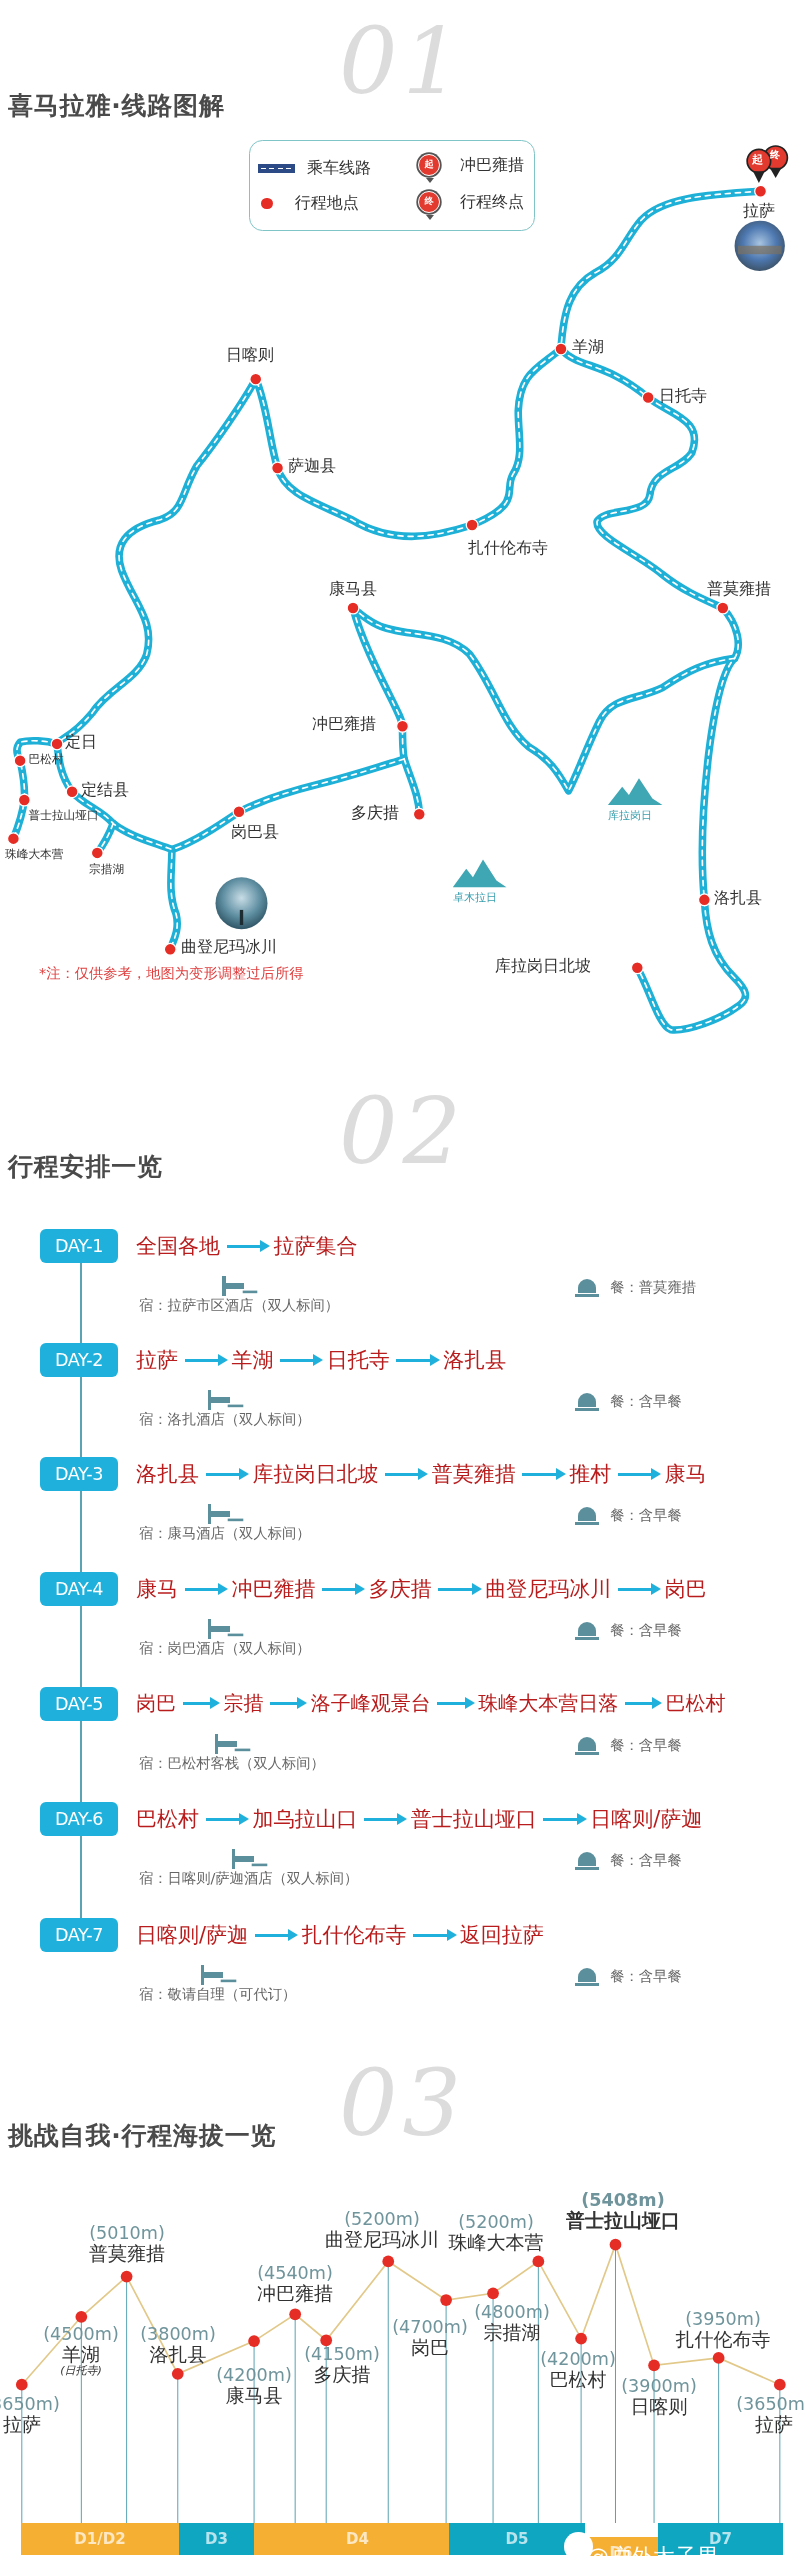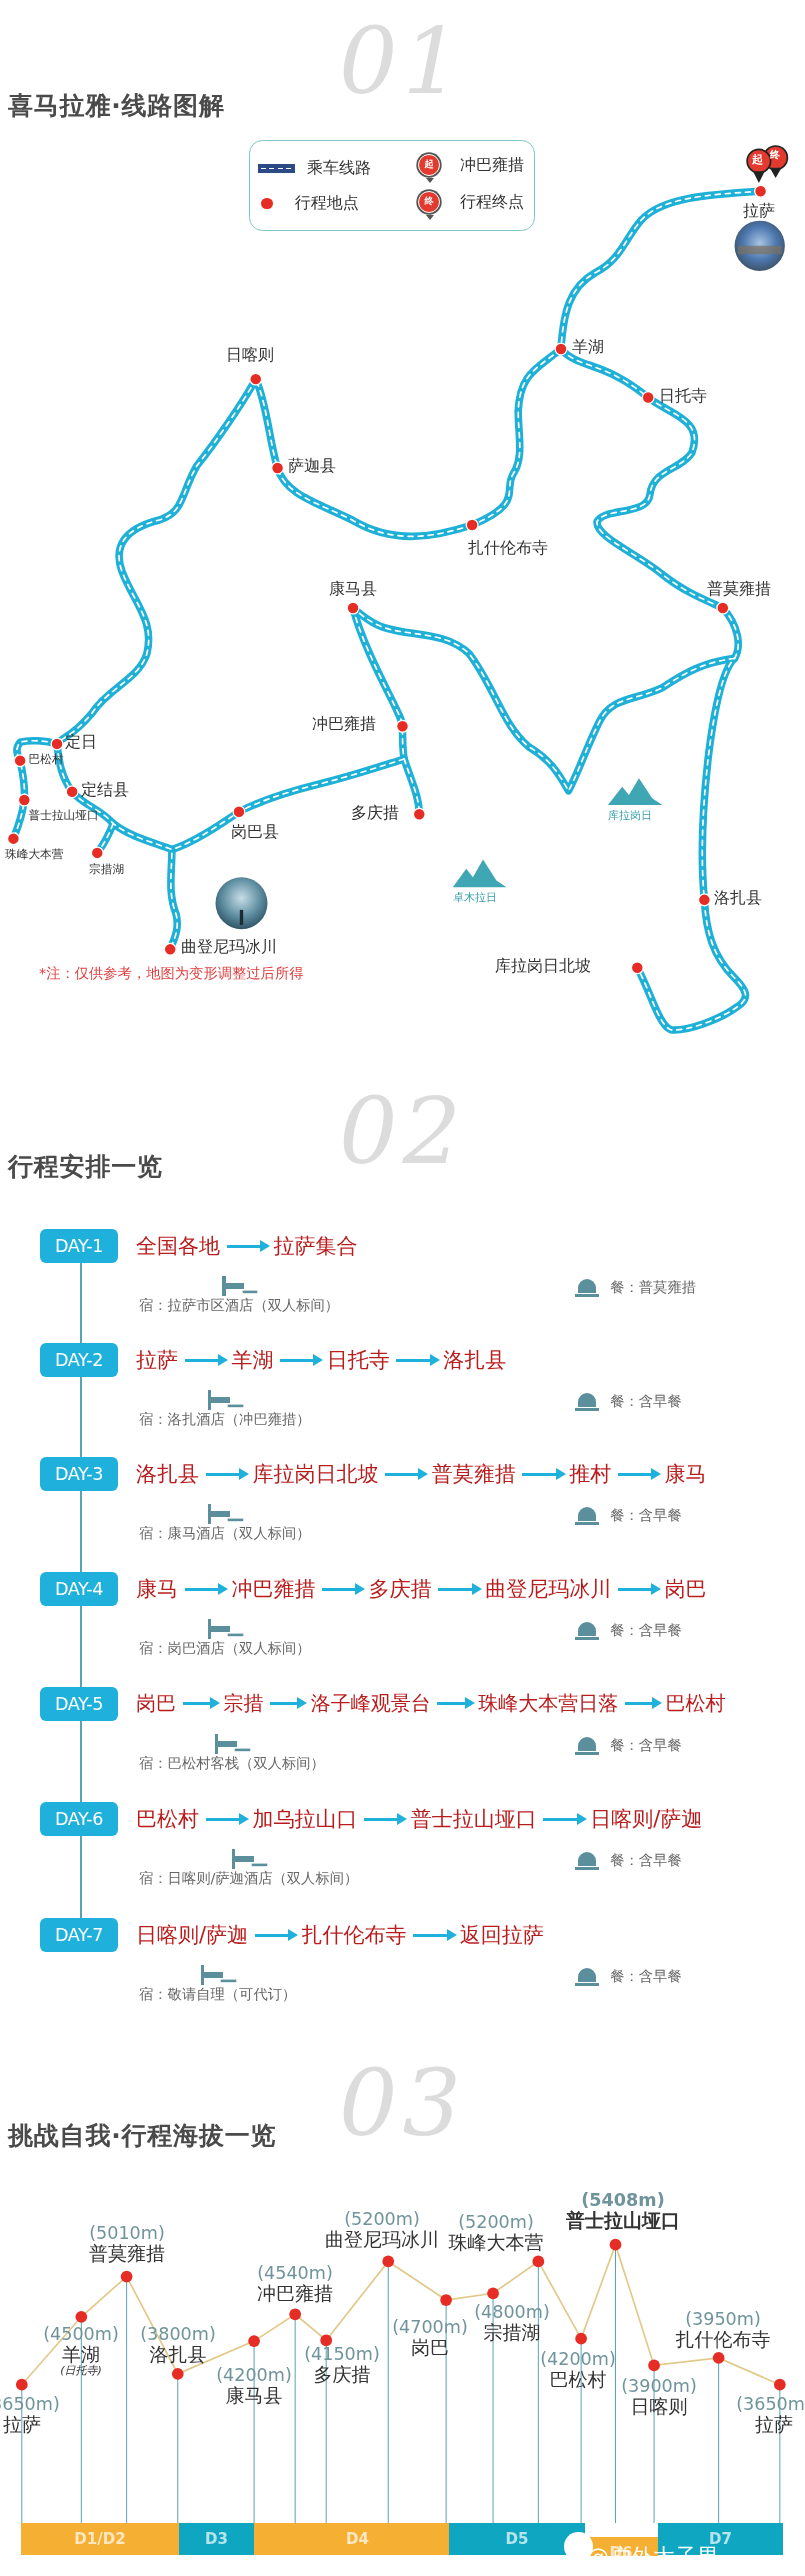--- a/index.html
+++ b/index.html
@@ -206,21 +206,21 @@
     <span>拉萨</span>
       <span class="arrow"></span>
     <span>羊湖</span>
       <span class="arrow"></span>
     <span>日托寺</span>
       <span class="arrow"></span>
     <span>洛扎县</span>
   </div>
   <div class="day-meta">
     <span class="bed-icon"></span>
-      <span>宿：洛扎酒店（冲巴雍措）</span>
+      <span>宿：洛扎酒店（双人标间）</span>
     <span class="meal" style="display:flex;align-items:center;">
         <span class="bell-icon"></span>
         <span>餐：含早餐</span>
       </span>
   </div>
 </div>
 
 <div class="day-row" style="top:1457px;">
   <div class="day-badge">DAY-3</div>
   <div class="day-route">

